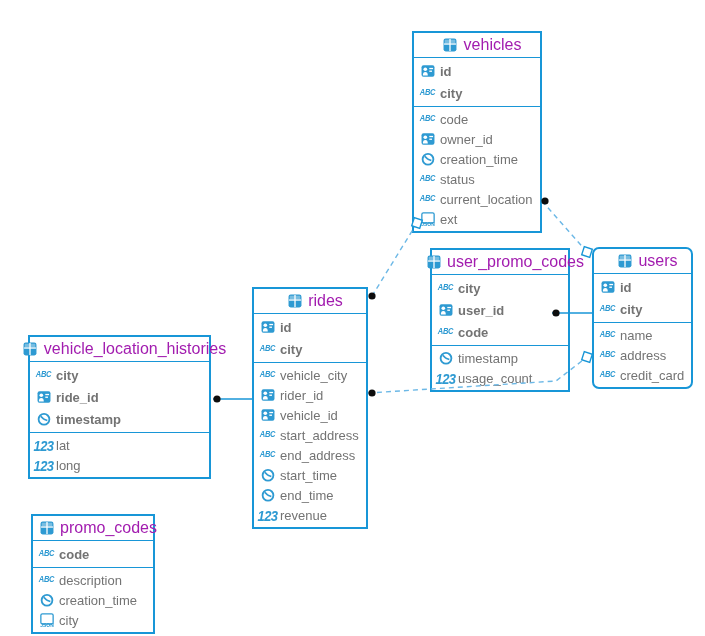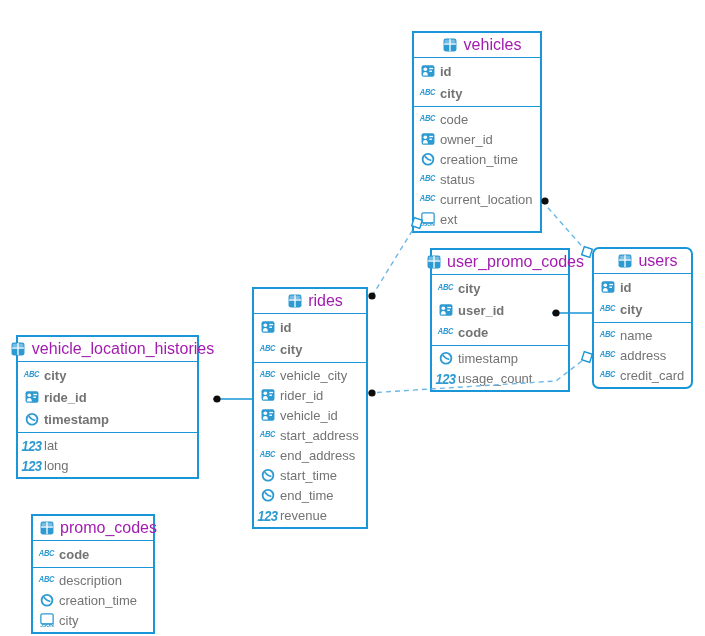--- a/index.html
+++ b/index.html
@@ -317,21 +317,21 @@
           <span class="fld-name">end_time</span>
         </div>
         <div class="fld-row">
           <span class="icon">
             <span class="txticon num">123</span>
           </span>
           <span class="fld-name">revenue</span>
         </div>
       </div>
     </div>
-    <div class="db-table" style="left: 16px; top: 335px; width: 179px; text-align: center;">
+    <div class="db-table" style="left: 28px; top: 335px; width: 179px; text-align: center;">
       <div class="tbl-header">
         <span class="icon">
           <svg width="14" height="14" viewBox="0 0 13 13">
             <rect x="0.5" y="0.5" width="12" height="12" rx="2" fill="#2e9ad2"></rect>
             <rect x="1.6" y="1.6" width="9.8" height="3.4" fill="#fff" opacity="0.35"></rect>
             <line x1="1" y1="5.6" x2="12" y2="5.6" stroke="#fff" stroke-width="1.2"></line>
             <line x1="6.5" y1="1" x2="6.5" y2="12" stroke="#fff" stroke-width="1.2"></line>
           </svg>
         </span>
         <span>vehicle_location_histories</span>

